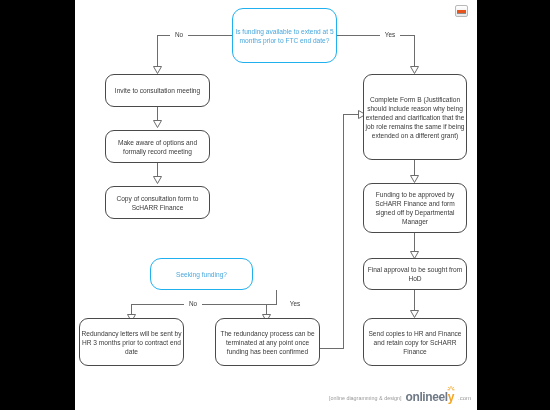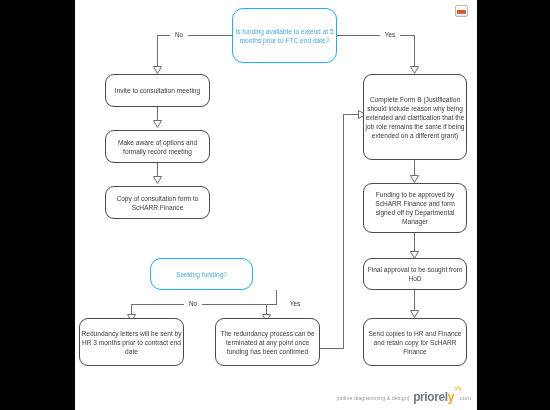--- a/index.html
+++ b/index.html
@@ -220,21 +220,21 @@
       <span>The redundancy process can be terminated at any point once funding has been confirmed</span>
     </div>
 
     <div id="winicon">
       <div class="bar"></div>
       <div class="bar2"></div>
     </div>
 
     <div id="wm">
       <span class="tag">[online diagramming &amp; design]</span>
-      <span class="logo"><span>prior</span><span>e</span><span>l</span><span class="y">y</span><svg class="spark" viewBox="0 0 10 10">
+      <span class="logo"><span>online</span><span>e</span><span>l</span><span class="y">y</span><svg class="spark" viewBox="0 0 10 10">
             <g stroke="#f5a524" stroke-width="1.3" stroke-linecap="round">
               <line x1="5" y1="0.5" x2="5" y2="3"></line>
               <line x1="1.5" y1="1.8" x2="3.1" y2="3.6"></line>
               <line x1="8.5" y1="1.8" x2="6.9" y2="3.6"></line>
               <line x1="0.6" y1="5.4" x2="2.8" y2="5.4"></line>
               <line x1="9.4" y1="5.4" x2="7.2" y2="5.4"></line>
             </g>
           </svg></span>
       <span class="dot">.com</span>
     </div>

